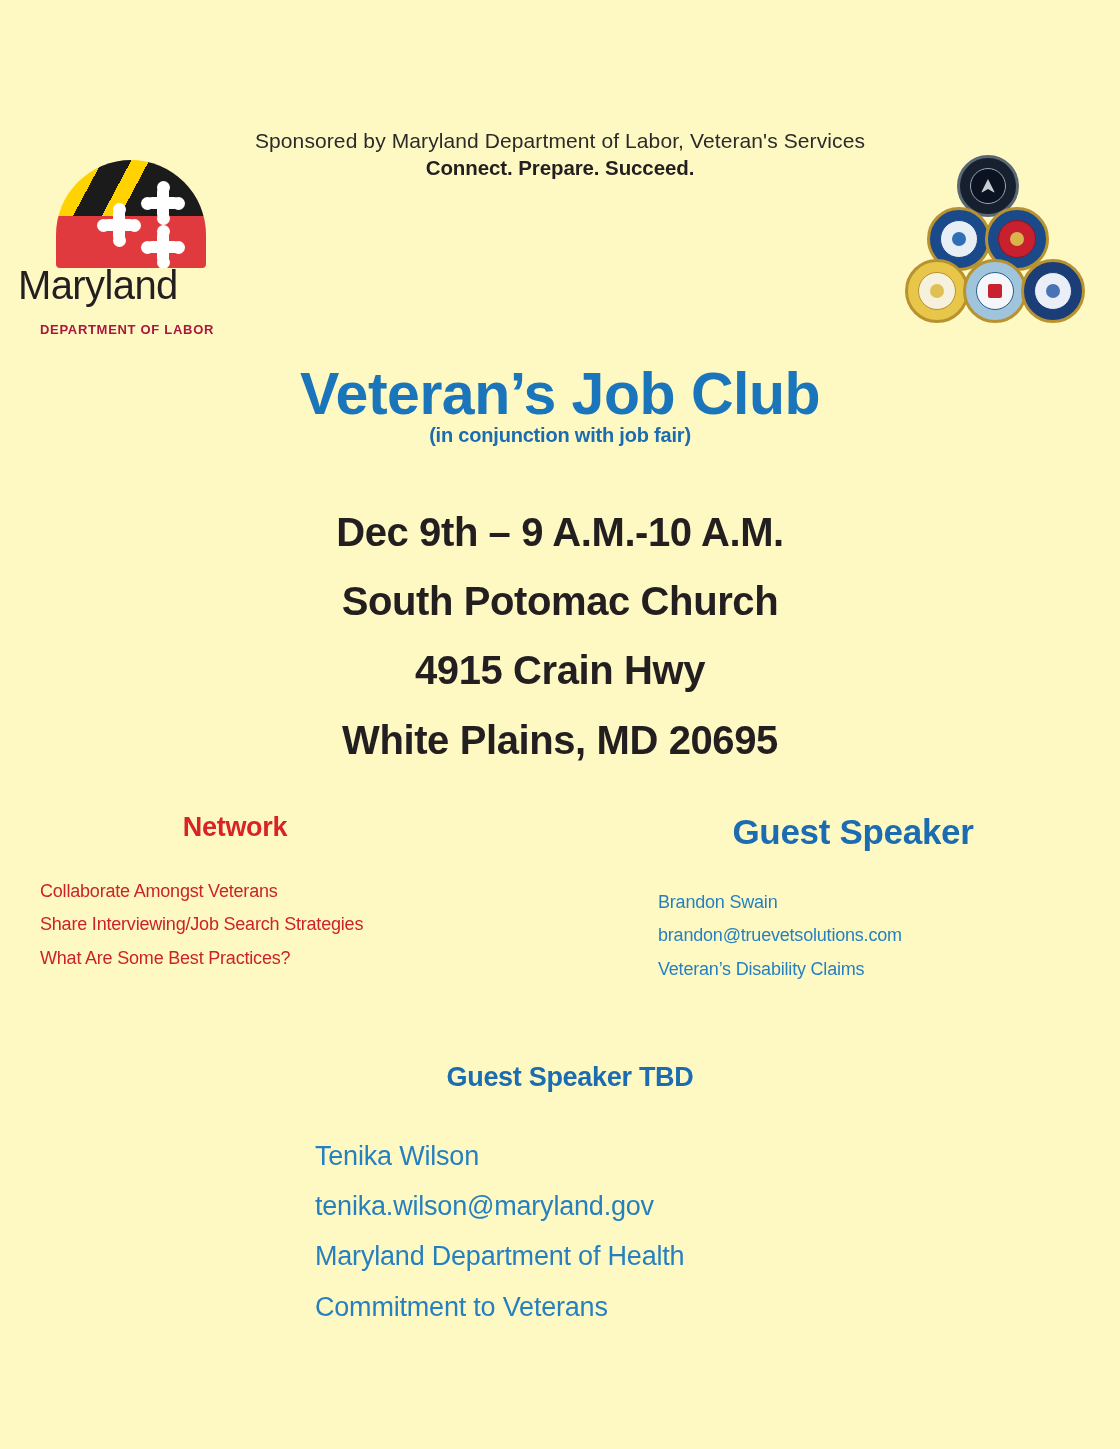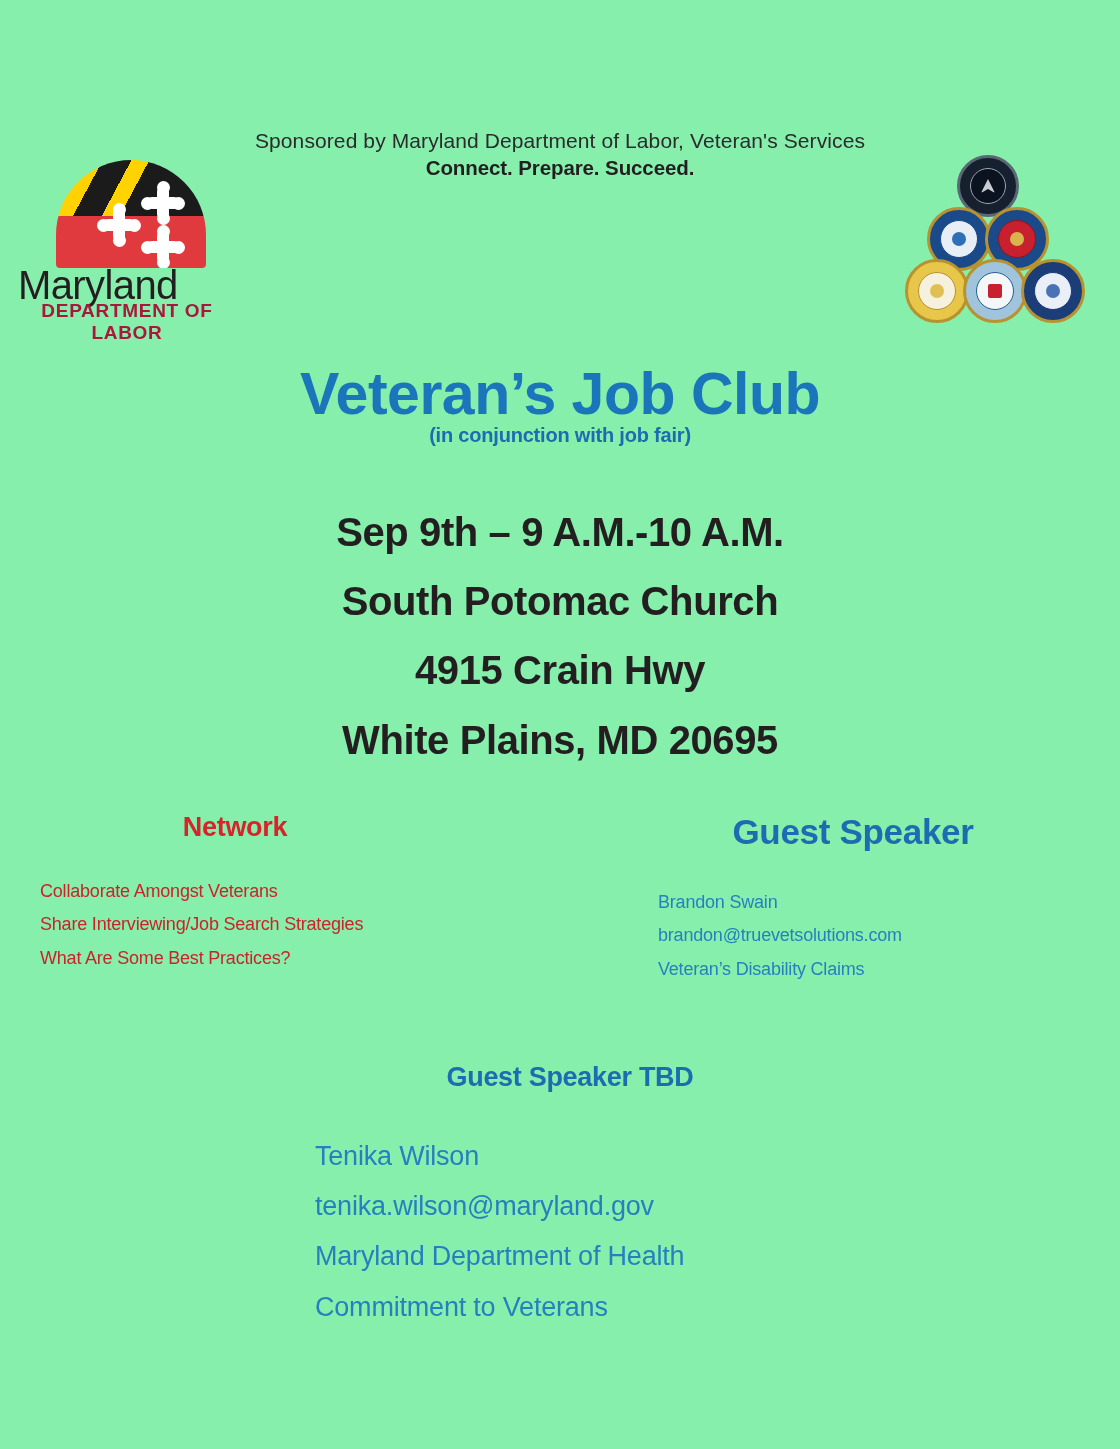--- a/index.html
+++ b/index.html
@@ -8,21 +8,21 @@
     background: #ffffff;
   }
   body {
     font-family: "Liberation Sans", sans-serif;
     color: #231f20;
   }
   .page {
     position: relative;
     width: 1120px;
     height: 1449px;
-    background: #86efac;
+    background: #fef9c3;
     overflow: hidden;
     margin: 0 auto;
   }
 
   
   .sponsor-block {
     position: absolute;
     left: 0;
     top: 128px;
     width: 1120px;
@@ -123,24 +123,24 @@
     text-align: left;
     font-size: 40px;
     font-weight: 400;
     letter-spacing: -0.6px;
     color: #231f20;
     line-height: 1.05;
   }
   .md-subword {
     position: absolute;
     left: 0;
-    top: 140px;
+    top: 162px;
     width: 218px;
     text-align: center;
-    font-size: 19px;
+    font-size: 13px;
     font-weight: bold;
     letter-spacing: 0.7px;
     color: #a8183c;
   }
 
   
   .seals {
     position: absolute;
     left: 905px;
     top: 155px;
@@ -376,21 +376,21 @@
       <div class="seal-inner">
           <div class="seal-core"></div>
         </div>
     </div>
   </div>
 
   <div class="main-title">Veteran’s Job Club</div>
   <div class="sub-title">(in conjunction with job fair)</div>
 
   <div class="event-details">
-    <div class="event-line">Sep 9th – 9 A.M.-10 A.M.</div>
+    <div class="event-line">Dec 9th – 9 A.M.-10 A.M.</div>
     <div class="event-line">South Potomac Church</div>
     <div class="event-line">4915 Crain Hwy</div>
     <div class="event-line">White Plains, MD 20695</div>
   </div>
 
   <div class="col-left">
     <div class="col-head-left">Network</div>
     <div class="col-item red">Collaborate Amongst Veterans</div>
     <div class="col-item red">Share Interviewing/Job Search Strategies</div>
     <div class="col-item red">What Are Some Best Practices?</div>

